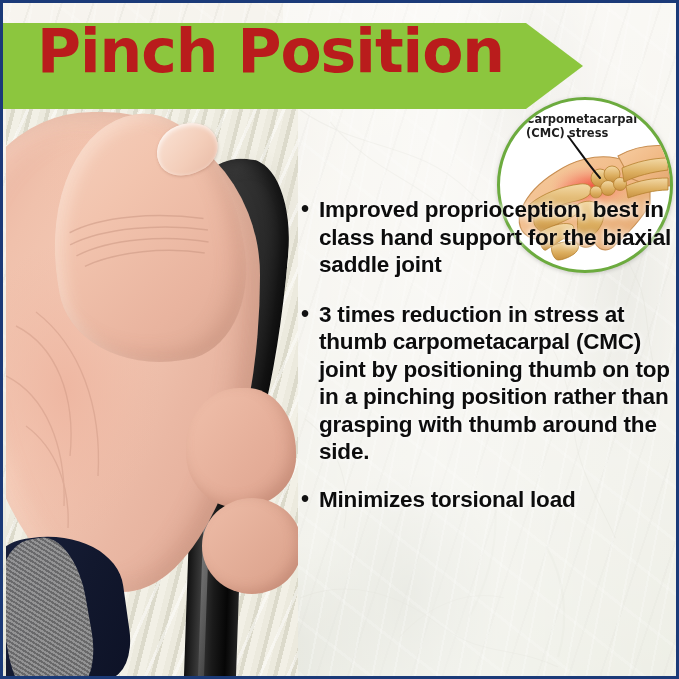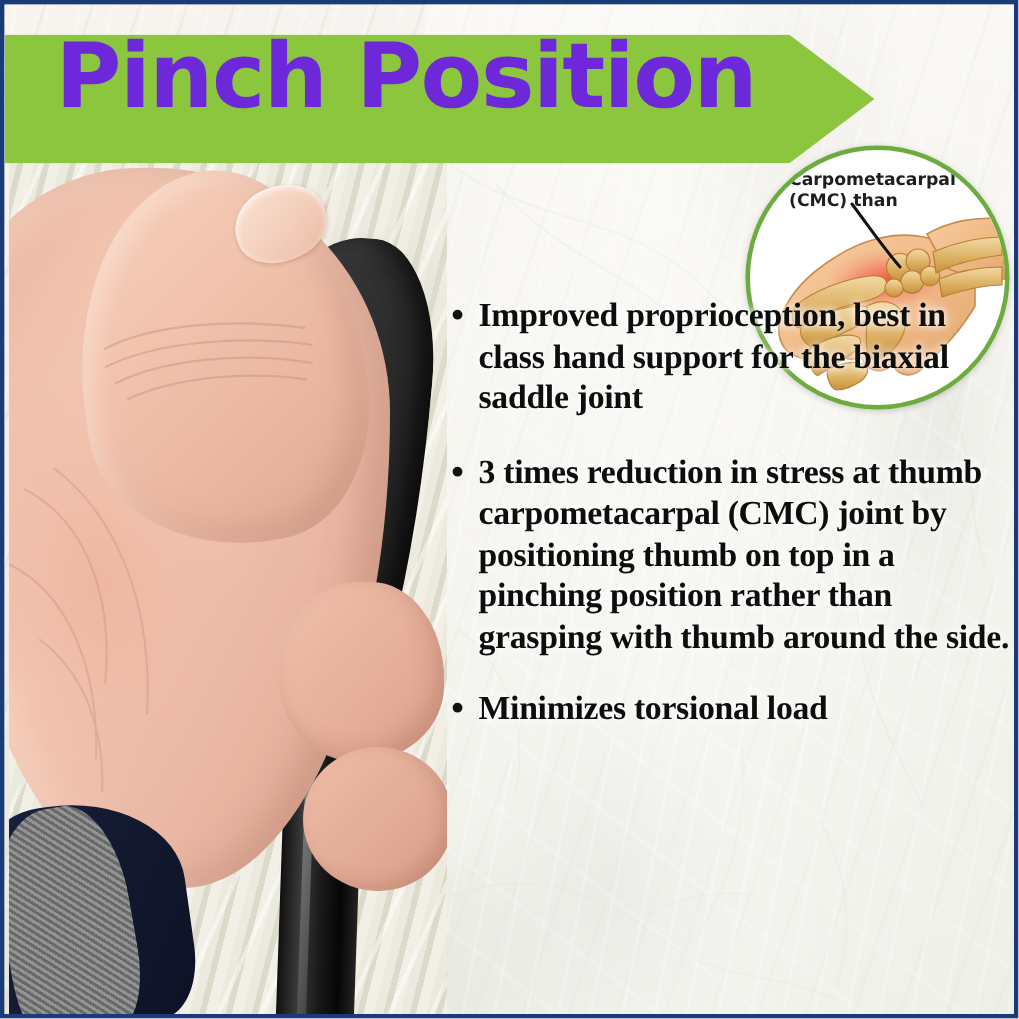--- a/index.html
+++ b/index.html
@@ -152,21 +152,21 @@
   
   .banner{
     position:absolute;left:0px;top:20px;width:580px;height:86px;
     background:#8cc63e;
     -webkit-clip-path:polygon(0 0, 523px 0, 580px 43px, 523px 86px, 0 86px);
     clip-path:polygon(0 0, 523px 0, 580px 43px, 523px 86px, 0 86px);
   }
   .banner-title{
     position:absolute;left:34px;top:18px;
     font-size:60px;line-height:60px;font-weight:700;
-    color:#6d28d9;letter-spacing:-1px;white-space:nowrap;
+    color:#b91c1c;letter-spacing:-1px;white-space:nowrap;
     font-family:"DejaVu Sans","Liberation Sans",sans-serif;
   }
 
   
   .inset{
     position:absolute;left:494px;top:94px;width:170px;height:170px;
     border-radius:50%;
     background:#ffffff;
     border:3px solid #6cab3e;
     overflow:hidden;
@@ -189,21 +189,21 @@
     margin-bottom:18px;
   }
   .bullet .dot{
     flex:0 0 auto;width:18px;font-size:23px;line-height:27px;
     color:#111;font-weight:700;
   }
   .bullet .btxt{
     flex:1 1 auto;
     font-size:22.5px;line-height:27.5px;font-weight:700;color:#0d0d0d;
     letter-spacing:-.2px;
-    font-family:Liberation Serif, serif;
+    font-family:Liberation Sans, sans-serif;
     text-shadow:0 0 5px rgba(255,255,255,.95),0 0 9px rgba(255,255,255,.8);
   }
   #bullet-1{margin-bottom:22px;}
   #bullet-2{margin-bottom:20px;}
 </style>
 </head>
 <body>
 
 <div id="infographic">
 
@@ -308,21 +308,21 @@
         <circle cx="96" cy="92" r="6"></circle>
 
         <path d="M122 68 C136 62 152 58 168 58 L168 70 C152 72 136 76 124 82 Z"></path>
         <path d="M126 86 C140 80 154 78 168 78 L168 90 C154 90 140 94 128 98 Z"></path>
       </g>
 
       <path d="M68 36 C80 52 88 64 100 78" stroke="#111" stroke-width="2" fill="none" stroke-linecap="round"></path>
     </svg>
     <div class="inset-label">
       <div>Carpometacarpal</div>
-      <div>(CMC) than</div>
+      <div>(CMC) stress</div>
     </div>
   </div>
 
   <div class="bullets">
     <div class="bullet" id="bullet-1">
       <span class="dot">•</span>
       <span class="btxt">Improved proprioception, best in class hand support for the biaxial saddle joint</span>
     </div>
     <div class="bullet" id="bullet-2">
       <span class="dot">•</span>

